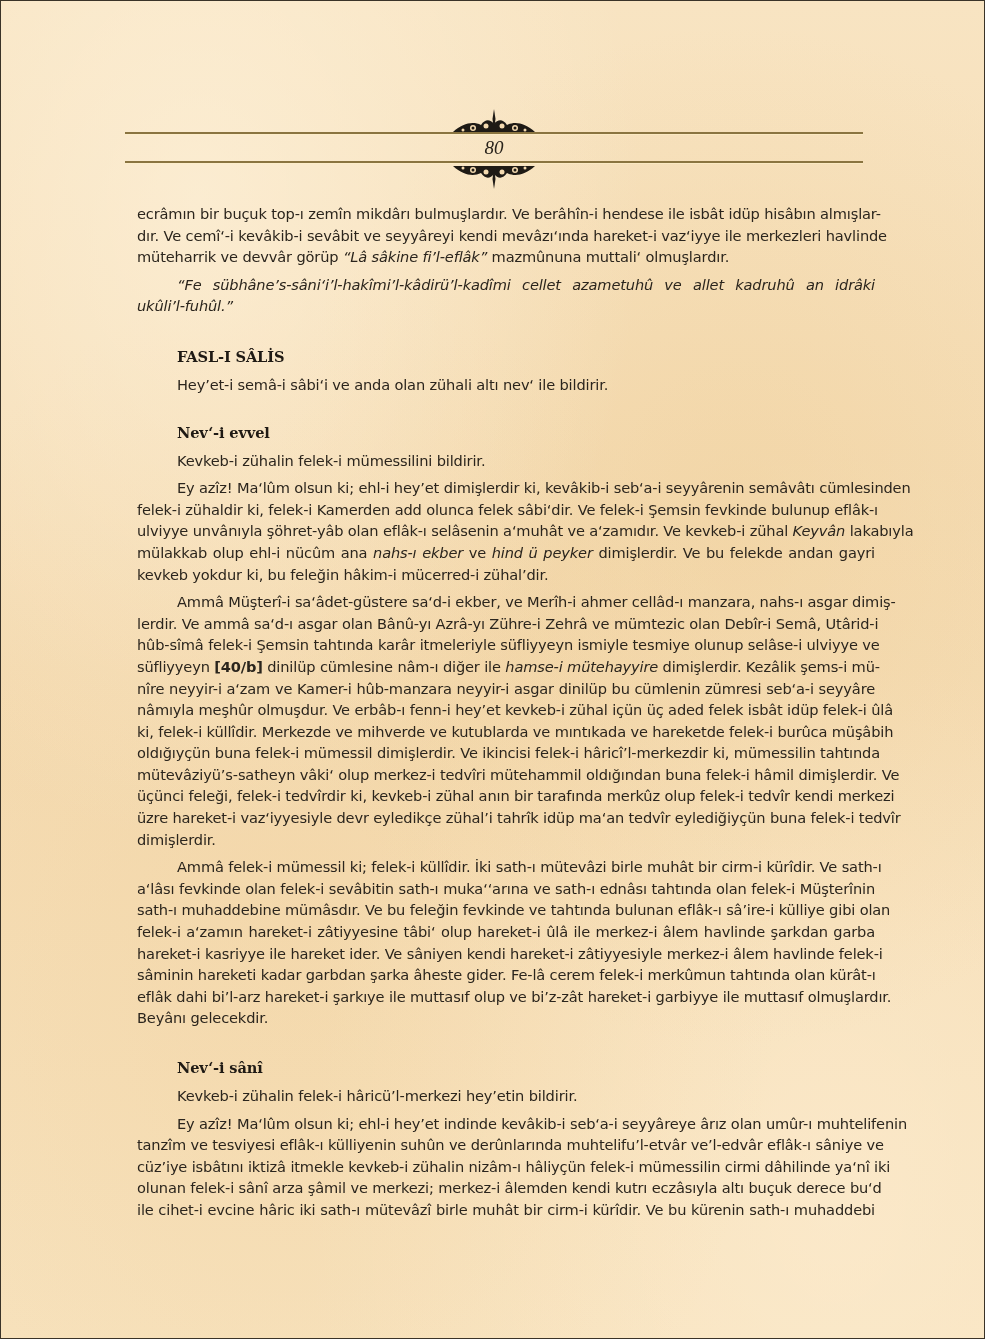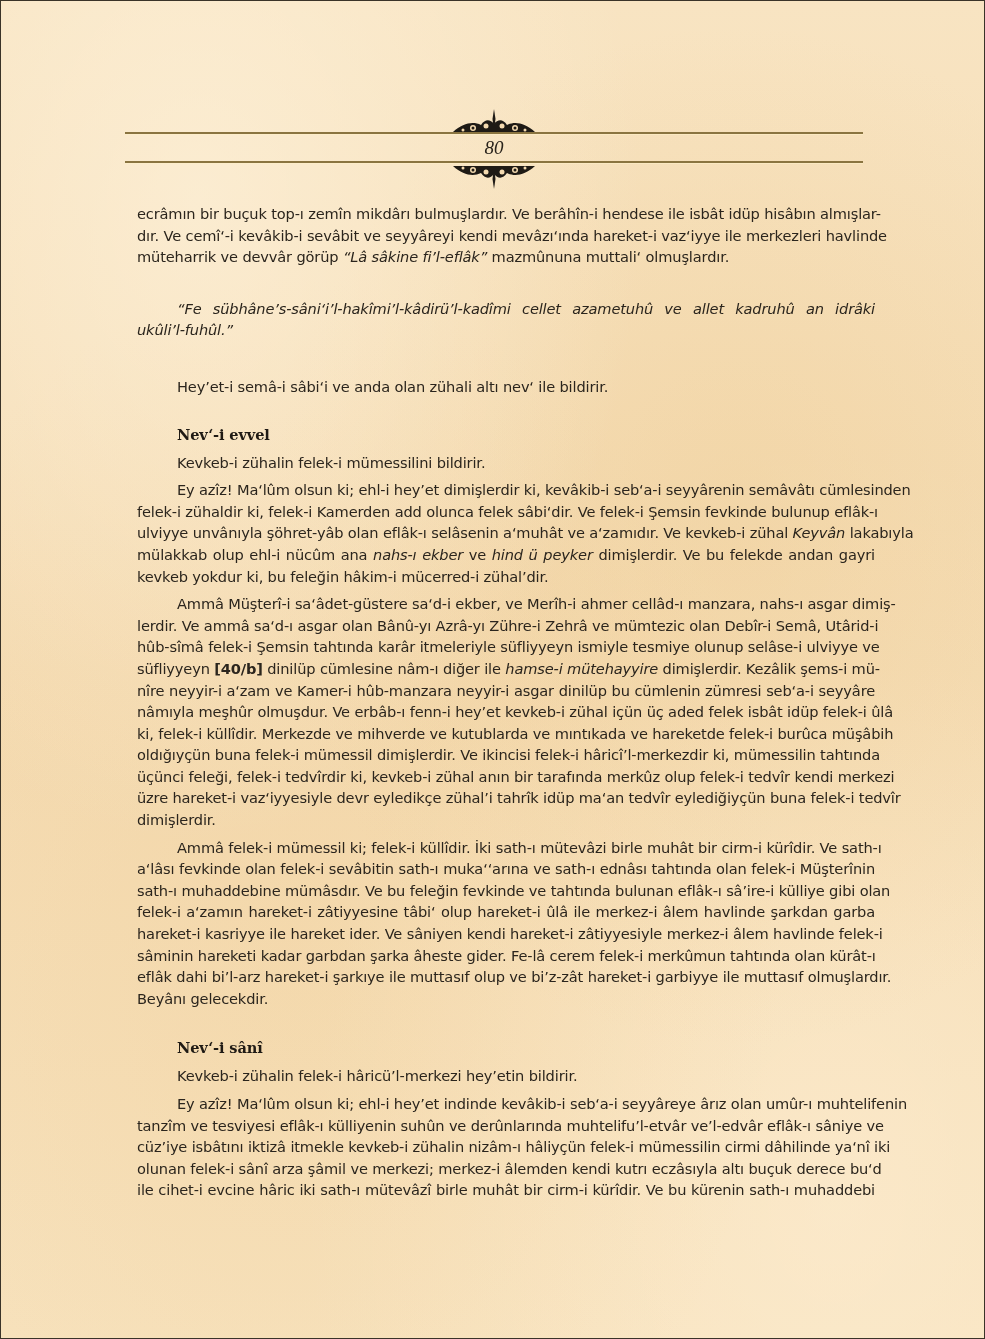--- a/index.html
+++ b/index.html
@@ -52,21 +52,21 @@
   }
   .line {
     display: block;
     height: 21.6px; line-height: 21.6px;
     white-space: nowrap;
     text-align: justify;
     text-align-last: justify;
   }
   .line.last { text-align-last: left; }
   .line.indent { padding-left: 40px; }
-  .italic { font-style: italic; margin-top: 24px; }
+  .italic { font-style: italic; }
   .para-gap { height: 6px; }
   .heading {
     display: block;
     font-family: "DejaVu Serif", serif;
     font-weight: bold;
     font-size: 14.6px;
     padding-left: 40px;
     height: 22px; line-height: 22px;
     color: #1f1a14;
   }
@@ -117,20 +117,21 @@
       <span class="line last"><span>müteharrik ve devvâr görüp </span><span class="italic">“Lâ sâkine fi’l-eflâk”</span><span> mazmûnuna muttali‘ olmuşlardır.</span></span>
     </div>
     <div class="para-gap"></div>
 
     <div class="italic">
       <span class="line indent">“Fe sübhâne’s-sâni‘i’l-hakîmi’l-kâdirü’l-kadîmi cellet azametuhû ve allet kadruhû an idrâki</span>
       <span class="line last">ukûli’l-fuhûl.”</span>
     </div>
 
     <div style="height:29px"></div>
+    <span class="heading">FASL-I SÂLİS</span>
     <div style="height:6px"></div>
     <span class="line indent last">Hey’et-i semâ-i sâbi‘i ve anda olan zühali altı nev‘ ile bildirir.</span>
 
     <div style="height:26px"></div>
     <span class="heading">Nev‘-i evvel</span>
     <div style="height:6px"></div>
     <span class="line indent last">Kevkeb-i zühalin felek-i mümessilini bildirir.</span>
     <div class="para-gap"></div>
 
     <div>
@@ -144,20 +145,21 @@
 
     <div>
       <span class="line indent">Ammâ Müşterî-i sa‘âdet-güstere sa‘d-i ekber, ve Merîh-i ahmer cellâd-ı manzara, nahs-ı asgar dimiş-</span>
       <span class="line">lerdir. Ve ammâ sa‘d-ı asgar olan Bânû-yı Azrâ-yı Zühre-i Zehrâ ve mümtezic olan Debîr-i Semâ, Utârid-i</span>
       <span class="line">hûb-sîmâ felek-i Şemsin tahtında karâr itmeleriyle süfliyyeyn ismiyle tesmiye olunup selâse-i ulviyye ve</span>
       <span class="line"><span>süfliyyeyn </span><span class="bold-inline">[40/b]</span><span> dinilüp cümlesine nâm-ı diğer ile </span><span class="italic">hamse-i mütehayyire</span><span> dimişlerdir. Kezâlik şems-i mü-</span></span>
       <span class="line">nîre neyyir-i a‘zam ve Kamer-i hûb-manzara neyyir-i asgar dinilüp bu cümlenin zümresi seb‘a-i seyyâre</span>
       <span class="line">nâmıyla meşhûr olmuşdur. Ve erbâb-ı fenn-i hey’et kevkeb-i zühal içün üç aded felek isbât idüp felek-i ûlâ</span>
       <span class="line">ki, felek-i küllîdir. Merkezde ve mihverde ve kutublarda ve mıntıkada ve hareketde felek-i burûca müşâbih</span>
       <span class="line">oldığıyçün buna felek-i mümessil dimişlerdir. Ve ikincisi felek-i hâricî’l-merkezdir ki, mümessilin tahtında</span>
+      <span class="line">mütevâziyü’s-satheyn vâki‘ olup merkez-i tedvîri mütehammil oldığından buna felek-i hâmil dimişlerdir. Ve</span>
       <span class="line">üçünci feleği, felek-i tedvîrdir ki, kevkeb-i zühal anın bir tarafında merkûz olup felek-i tedvîr kendi merkezi</span>
       <span class="line">üzre hareket-i vaz‘iyyesiyle devr eyledikçe zühal’i tahrîk idüp ma‘an tedvîr eylediğiyçün buna felek-i tedvîr</span>
       <span class="line last">dimişlerdir.</span>
     </div>
     <div class="para-gap"></div>
 
     <div>
       <span class="line indent">Ammâ felek-i mümessil ki; felek-i küllîdir. İki sath-ı mütevâzi birle muhât bir cirm-i kürîdir. Ve sath-ı</span>
       <span class="line">a‘lâsı fevkinde olan felek-i sevâbitin sath-ı muka‘‘arına ve sath-ı ednâsı tahtında olan felek-i Müşterînin</span>
       <span class="line">sath-ı muhaddebine mümâsdır. Ve bu feleğin fevkinde ve tahtında bulunan eflâk-ı sâ’ire-i külliye gibi olan</span>

